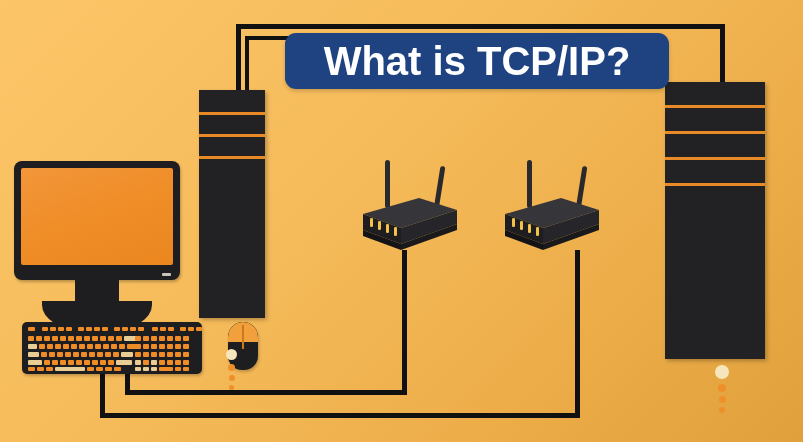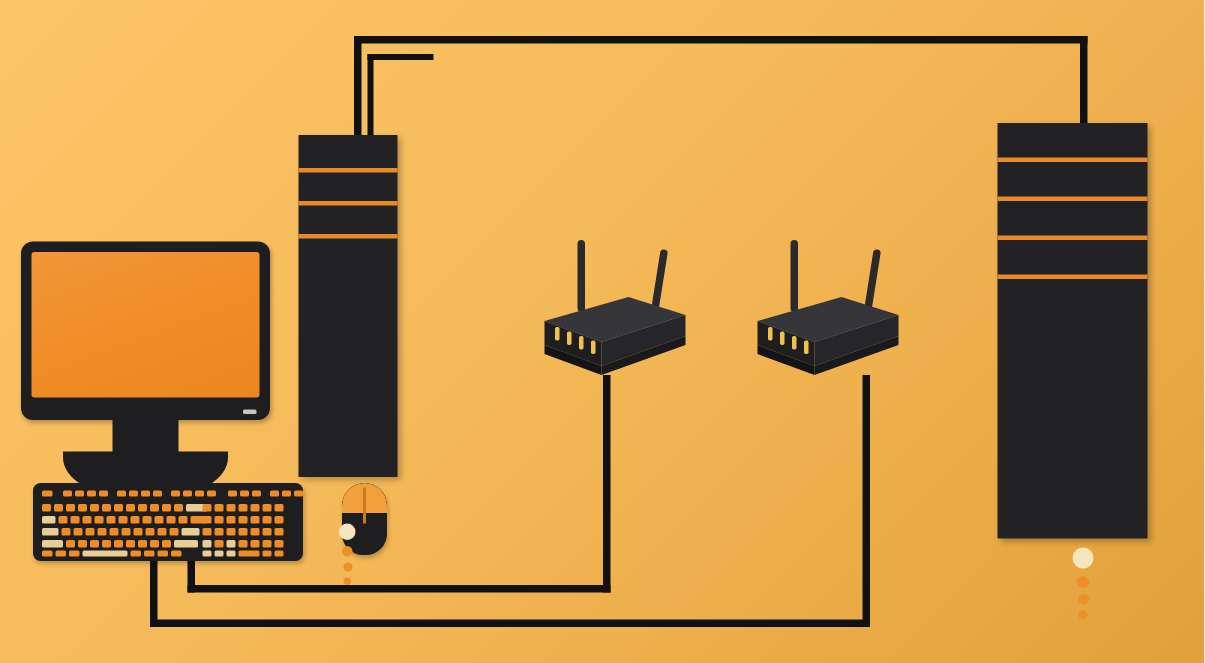--- a/index.html
+++ b/index.html
@@ -166,20 +166,23 @@
   <div class="cable" style="left:245px; top:36px; width:44px; height:4px;"></div>
 
   <div class="cable" style="left:402px; top:250px; width:5px; height:145px;"></div>
   <div class="cable" style="left:125px; top:390px; width:282px; height:5px;"></div>
   <div class="cable" style="left:125px; top:372px; width:5px; height:23px;"></div>
 
   <div class="cable" style="left:575px; top:250px; width:5px; height:168px;"></div>
   <div class="cable" style="left:100px; top:413px; width:480px; height:5px;"></div>
   <div class="cable" style="left:100px; top:370px; width:5px; height:48px;"></div>
 
+  <div id="title-banner">
+    <span id="title-text">What is TCP/IP?</span>
+  </div>
 
   <div id="monitor">
     <div id="monitor-bezel">
       <div id="monitor-screen"></div>
       <div id="monitor-led"></div>
     </div>
     <div id="monitor-neck"></div>
     <div id="monitor-base"></div>
   </div>
 

